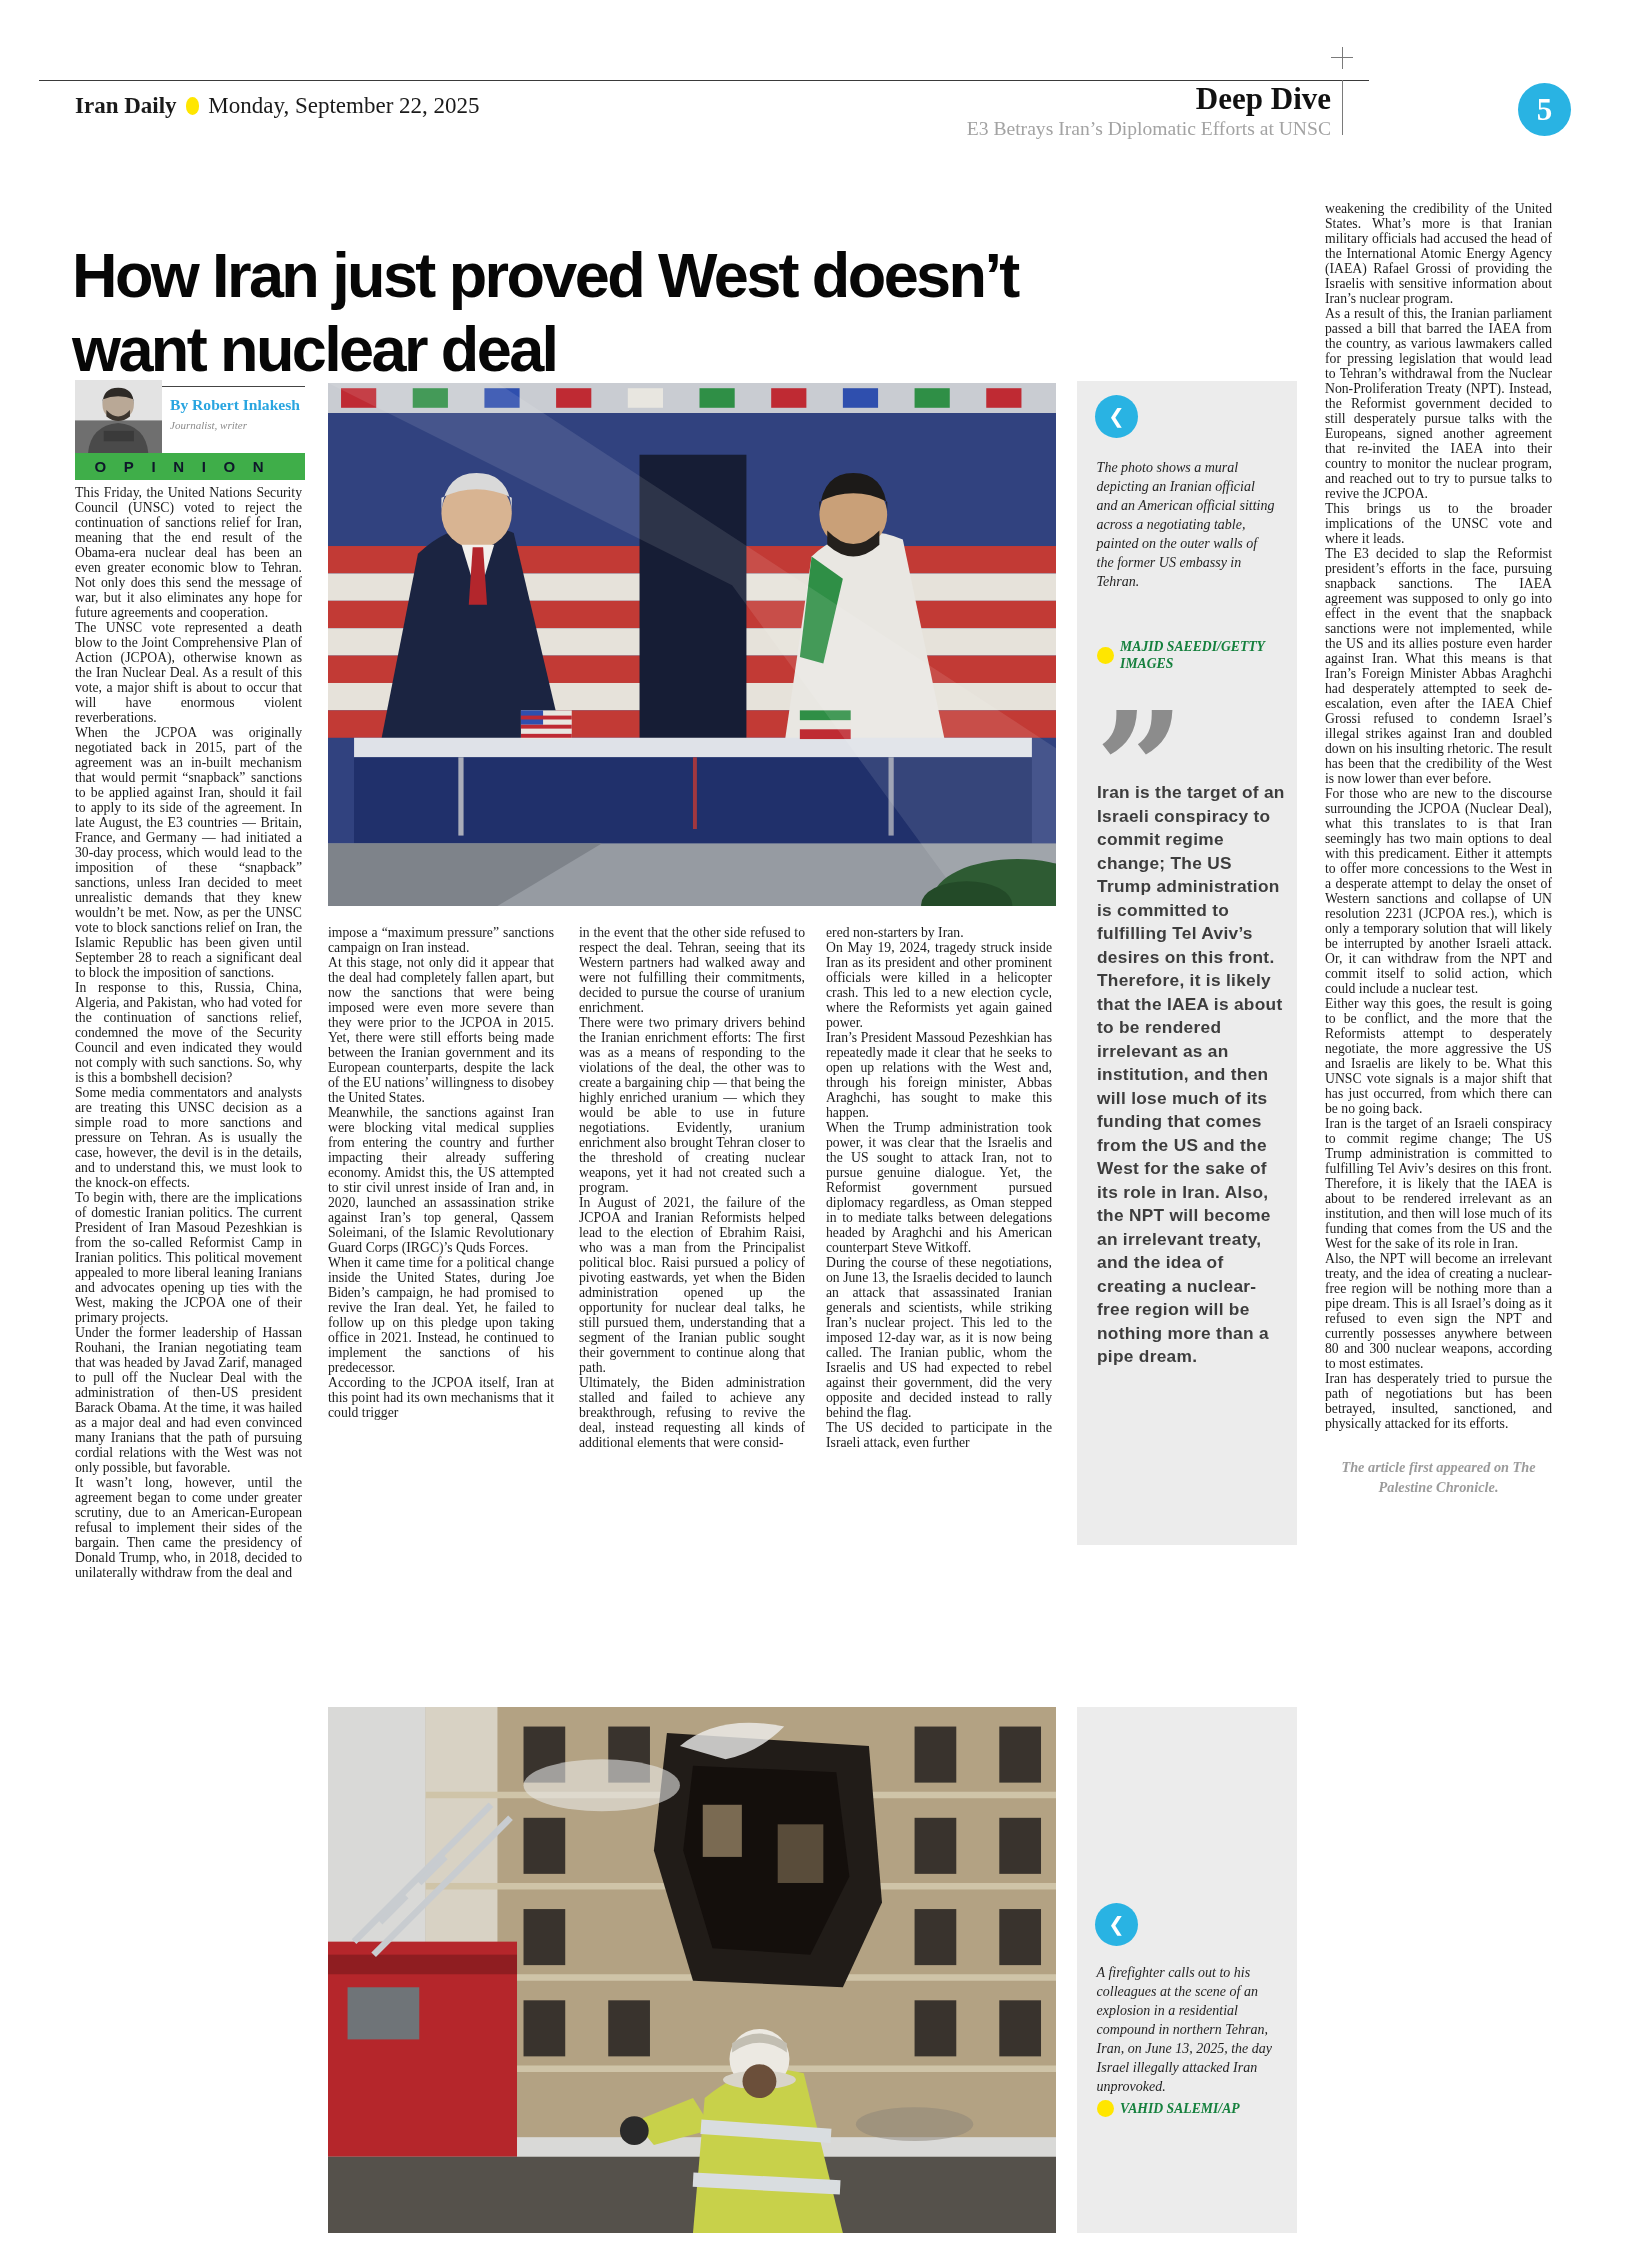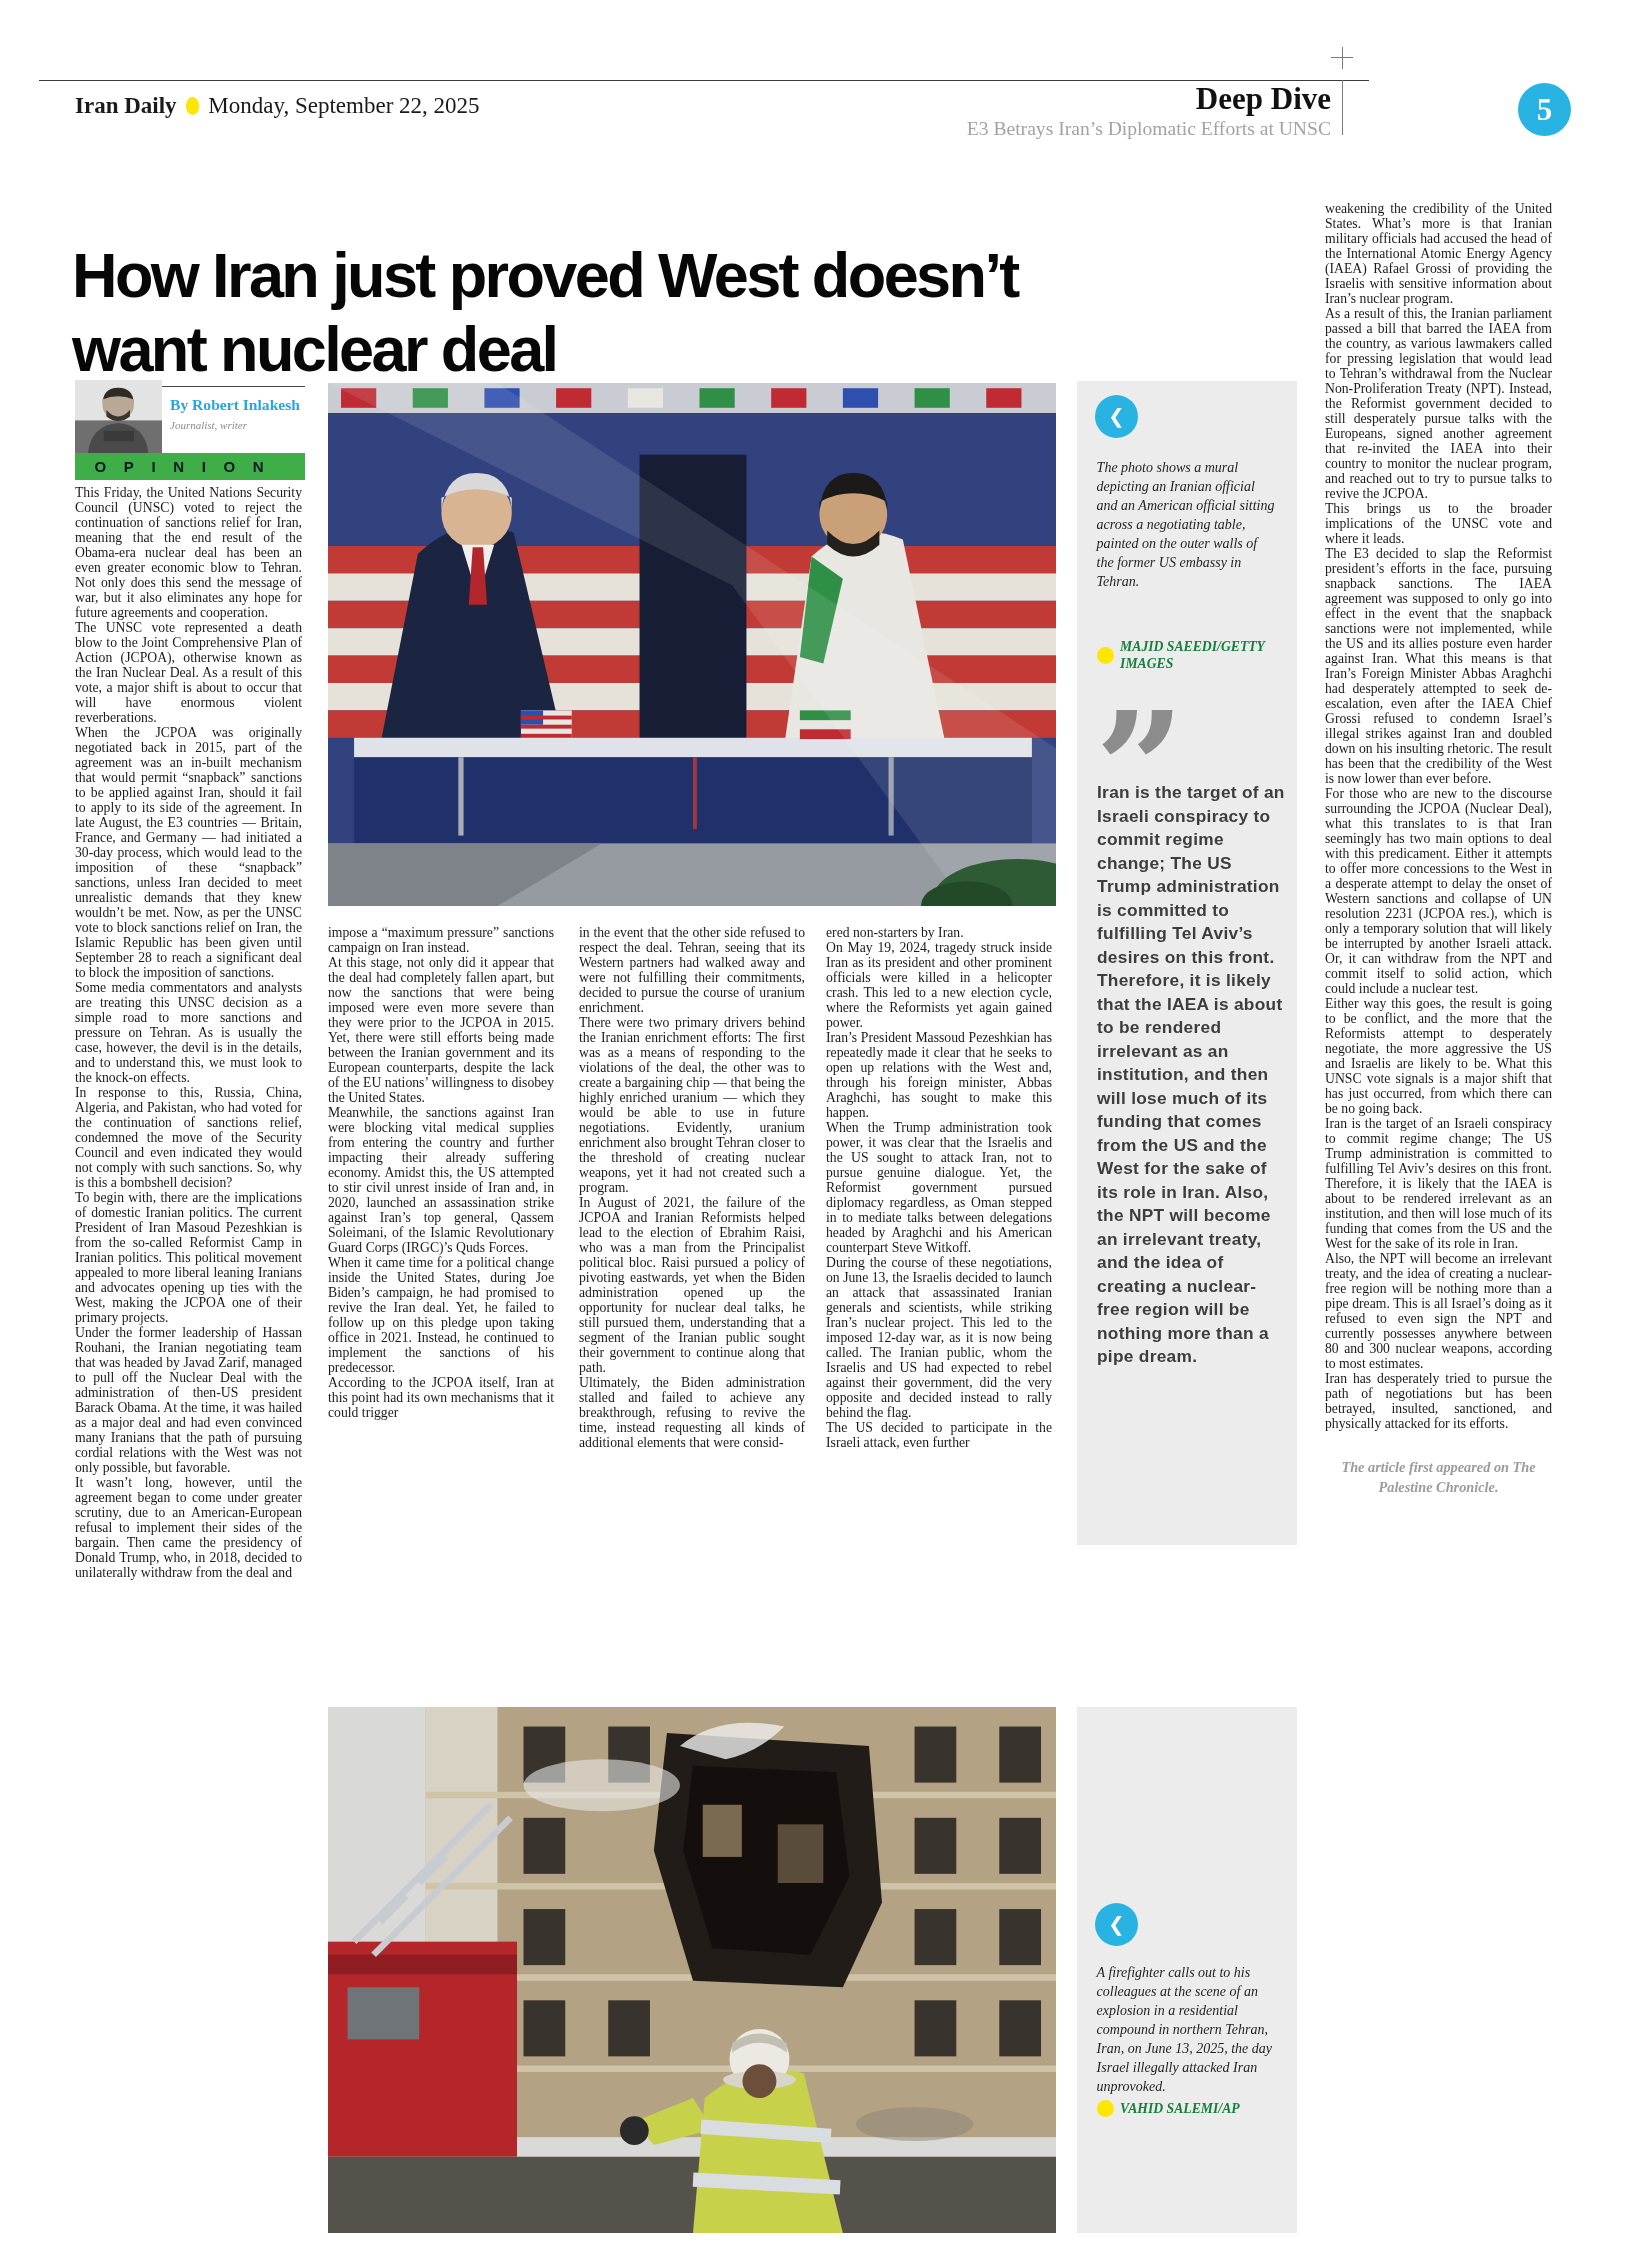--- a/index.html
+++ b/index.html
@@ -238,38 +238,38 @@
     <div class="credit-row" style="left:19.6px;top:393px;">
       <span class="credit-dot"></span>
       <span class="credit">VAHID SALEMI/AP</span>
     </div>
   </div>
 
   <div class="bodycol col1">
     <p>This Friday, the United Nations Security Council (UNSC) voted to reject the continuation of sanctions relief for Iran, meaning that the end result of the Obama-era nuclear deal has been an even greater economic blow to Tehran. Not only does this send the message of war, but it also eliminates any hope for future agreements and cooperation.</p>
     <p>The UNSC vote represented a death blow to the Joint Comprehensive Plan of Action (JCPOA), otherwise known as the Iran Nuclear Deal. As a result of this vote, a major shift is about to occur that will have enormous violent reverberations.</p>
     <p>When the JCPOA was originally negotiated back in 2015, part of the agreement was an in-built mechanism that would permit “snapback” sanctions to be applied against Iran, should it fail to apply to its side of the agreement. In late August, the E3 countries — Britain, France, and Germany — had initiated a 30-day process, which would lead to the imposition of these “snapback” sanctions, unless Iran decided to meet unrealistic demands that they knew wouldn’t be met. Now, as per the UNSC vote to block sanctions relief on Iran, the Islamic Republic has been given until September 28 to reach a significant deal to block the imposition of sanctions.</p>
+    <p>In response to this, Russia, China, Algeria, and Pakistan, who had voted for the continuation of sanctions relief, condemned the move of the Security Council and even indicated they would not comply with such sanctions. So, why is this a bombshell decision?</p>
     <p>Some media commentators and analysts are treating this UNSC decision as a simple road to more sanctions and pressure on Tehran. As is usually the case, however, the devil is in the details, and to understand this, we must look to the knock-on effects.</p>
-    <p>In response to this, Russia, China, Algeria, and Pakistan, who had voted for the continuation of sanctions relief, condemned the move of the Security Council and even indicated they would not comply with such sanctions. So, why is this a bombshell decision?</p>
     <p>To begin with, there are the implications of domestic Iranian politics. The current President of Iran Masoud Pezeshkian is from the so-called Reformist Camp in Iranian politics. This political movement appealed to more liberal leaning Iranians and advocates opening up ties with the West, making the JCPOA one of their primary projects.</p>
     <p>Under the former leadership of Hassan Rouhani, the Iranian negotiating team that was headed by Javad Zarif, managed to pull off the Nuclear Deal with the administration of then-US president Barack Obama. At the time, it was hailed as a major deal and had even convinced many Iranians that the path of pursuing cordial relations with the West was not only possible, but favorable.</p>
     <p>It wasn’t long, however, until the agreement began to come under greater scrutiny, due to an American-European refusal to implement their sides of the bargain. Then came the presidency of Donald Trump, who, in 2018, decided to unilaterally withdraw from the deal and</p>
   </div>
   <div class="bodycol col2">
     <p>impose a “maximum pressure” sanctions campaign on Iran instead.</p>
     <p>At this stage, not only did it appear that the deal had completely fallen apart, but now the sanctions that were being imposed were even more severe than they were prior to the JCPOA in 2015. Yet, there were still efforts being made between the Iranian government and its European counterparts, despite the lack of the EU nations’ willingness to disobey the United States.</p>
     <p>Meanwhile, the sanctions against Iran were blocking vital medical supplies from entering the country and further impacting their already suffering economy. Amidst this, the US attempted to stir civil unrest inside of Iran and, in 2020, launched an assassination strike against Iran’s top general, Qassem Soleimani, of the Islamic Revolutionary Guard Corps (IRGC)’s Quds Forces.</p>
     <p>When it came time for a political change inside the United States, during Joe Biden’s campaign, he had promised to revive the Iran deal. Yet, he failed to follow up on this pledge upon taking office in 2021. Instead, he continued to implement the sanctions of his predecessor.</p>
     <p>According to the JCPOA itself, Iran at this point had its own mechanisms that it could trigger</p>
   </div>
   <div class="bodycol col3">
     <p>in the event that the other side refused to respect the deal. Tehran, seeing that its Western partners had walked away and were not fulfilling their commitments, decided to pursue the course of uranium enrichment.</p>
     <p>There were two primary drivers behind the Iranian enrichment efforts: The first was as a means of responding to the violations of the deal, the other was to create a bargaining chip — that being the highly enriched uranium — which they would be able to use in future negotiations. Evidently, uranium enrichment also brought Tehran closer to the threshold of creating nuclear weapons, yet it had not created such a program.</p>
     <p>In August of 2021, the failure of the JCPOA and Iranian Reformists helped lead to the election of Ebrahim Raisi, who was a man from the Principalist political bloc. Raisi pursued a policy of pivoting eastwards, yet when the Biden administration opened up the opportunity for nuclear deal talks, he still pursued them, understanding that a segment of the Iranian public sought their government to continue along that path.</p>
-    <p>Ultimately, the Biden administration stalled and failed to achieve any breakthrough, refusing to revive the time, instead requesting all kinds of additional elements that were consid-</p>
+    <p>Ultimately, the Biden administration stalled and failed to achieve any breakthrough, refusing to revive the deal, instead requesting all kinds of additional elements that were consid-</p>
   </div>
   <div class="bodycol col4">
     <p>ered non-starters by Iran.</p>
     <p>On May 19, 2024, tragedy struck inside Iran as its president and other prominent officials were killed in a helicopter crash. This led to a new election cycle, where the Reformists yet again gained power.</p>
     <p>Iran’s President Massoud Pezeshkian has repeatedly made it clear that he seeks to open up relations with the West and, through his foreign minister, Abbas Araghchi, has sought to make this happen.</p>
     <p>When the Trump administration took power, it was clear that the Israelis and the US sought to attack Iran, not to pursue genuine dialogue. Yet, the Reformist government pursued diplomacy regardless, as Oman stepped in to mediate talks between delegations headed by Araghchi and his American counterpart Steve Witkoff.</p>
     <p>During the course of these negotiations, on June 13, the Israelis decided to launch an attack that assassinated Iranian generals and scientists, while striking Iran’s nuclear project. This led to the imposed 12-day war, as it is now being called. The Iranian public, whom the Israelis and US had expected to rebel against their government, did the very opposite and decided instead to rally behind the flag.</p>
     <p>The US decided to participate in the Israeli attack, even further</p>
   </div>
   <div class="bodycol col5">

